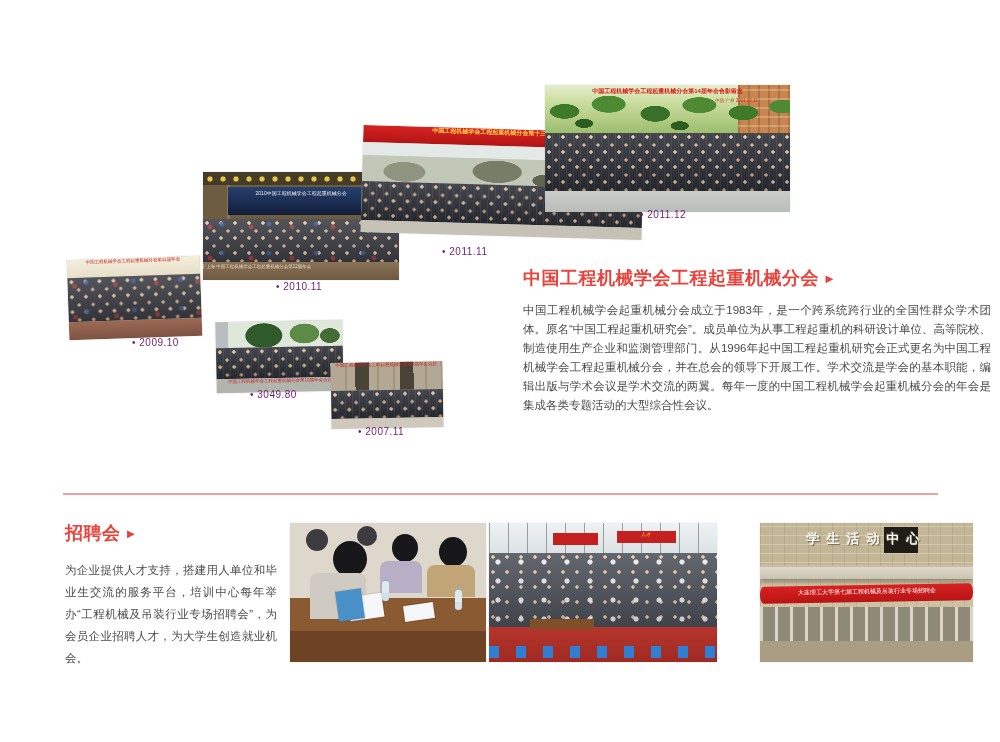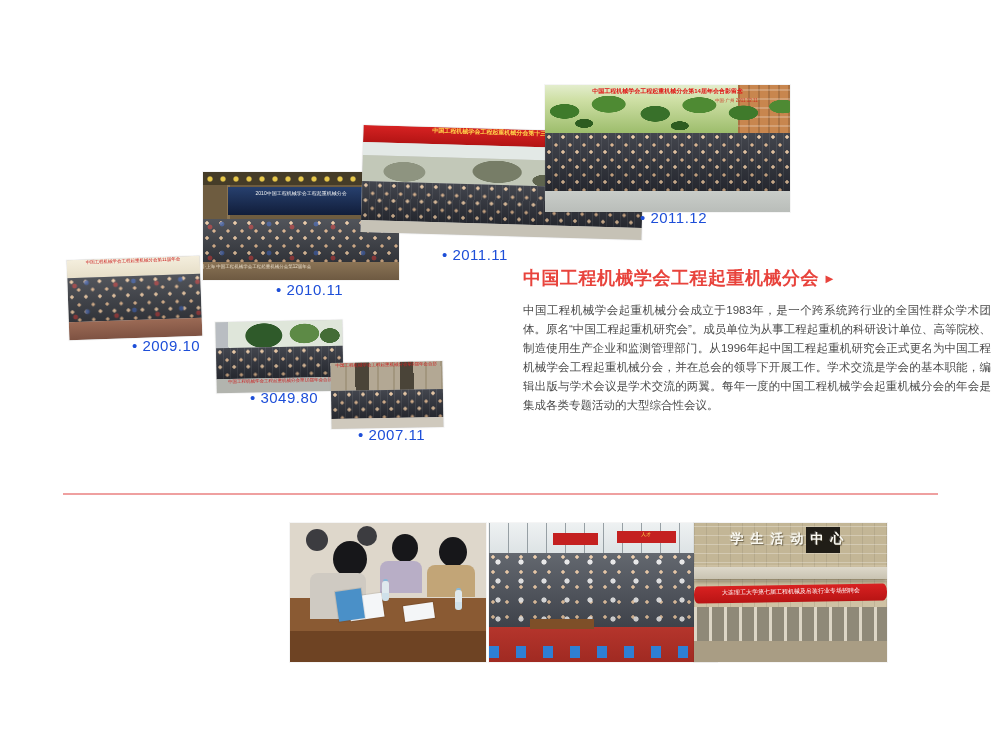--- a/index.html
+++ b/index.html
@@ -103,21 +103,21 @@
   .p0812-ground{top:57px;height:14px;background:#b2b4ae;color:#cc2222;}
 
   .photo-2007-11{left:331px;top:362px;width:112px;height:66px;z-index:3;transform:rotate(-1deg);}
   .p0711-bld{top:0;height:28px;background:
       linear-gradient(90deg, rgba(0,0,0,0) 0 22%, #4a4438 22% 34%, rgba(0,0,0,0) 34% 62%, #4a4438 62% 74%, rgba(0,0,0,0) 74%),
       repeating-linear-gradient(90deg,#b3a894 0 14px,#a2967e 14px 16px);color:#cc2222;}
   .p0711-crowd{top:28px;height:28px;}
   .p0711-ground{top:56px;height:10px;background:#cfc9bd;}
 
   
-  .date-label{position:absolute;color:#1d4ed8;font-size:15px;letter-spacing:.5px;z-index:7;}
+  .date-label{position:absolute;color:#701a75;font-size:10px;letter-spacing:.5px;z-index:7;}
 
   
   .assoc{position:absolute;left:523px;top:266px;width:468px;}
   .red-heading{color:#e8433c;font-size:18px;font-weight:bold;letter-spacing:.5px;}
   .red-heading .arrow{font-size:13px;margin-left:4px;vertical-align:1px;}
   .body-text{color:#4a4a4a;font-size:11.5px;line-height:19px;text-align:justify;margin-top:11px;}
 
   
   .divider{position:absolute;left:63px;top:493px;width:875px;height:2px;background:#efa0a0;}
 
@@ -138,21 +138,21 @@
   .jf2-ceiling{top:0;height:30px;background:
       repeating-linear-gradient(90deg, rgba(130,140,146,.8) 0 1px, rgba(0,0,0,0) 1px 19px),
       linear-gradient(180deg,#eef1f2,#dde3e5);}
   .jf2-banner{position:absolute;height:12px;background:#c42020;color:#ffd24a;overflow:hidden;display:flex;justify-content:center;}
   .jf2-crowd{top:30px;height:74px;}
   .jf2-table{position:absolute;left:18%;top:96px;width:28%;height:10px;background:#7e4f28;z-index:2;}
   .jf2-floor{top:104px;height:35px;background:linear-gradient(180deg,#b5352c,#a02a22);}
   .jf2-stools{position:absolute;left:0;right:0;bottom:4px;height:12px;background:
       repeating-linear-gradient(90deg,#2e7fd4 0 10px, rgba(0,0,0,0) 10px 27px);}
 
-  .jf3{left:694px;top:523px;width:193px;height:139px;background:
+  .jf3{left:760px;top:523px;width:213px;height:139px;background:
       repeating-linear-gradient(0deg, rgba(255,255,255,.28) 0 1px, rgba(0,0,0,0) 1px 9px),
       repeating-linear-gradient(90deg, rgba(0,0,0,.07) 0 1px, rgba(0,0,0,0) 1px 12px),
       linear-gradient(180deg,#c3b696 0 30%,#cfc2a4 30% 100%);}
   .jf3-sign{top:0;height:32px;display:flex;align-items:center;justify-content:center;
       color:#faf9f2;font-weight:bold;font-size:13px;letter-spacing:7px;
       text-shadow:1px 1px 1px rgba(60,50,30,.65), -1px -1px 0 rgba(255,255,255,.25);}
   .jf3-window{position:absolute;left:58%;top:4px;width:34px;height:26px;background:#201d17;}
   .jf3-slab{top:44px;height:12px;background:linear-gradient(180deg,#ddd8ca,#c9c3b2);box-shadow:0 3px 4px rgba(60,50,30,.45);}
   .jf3-banner{top:62px;height:17px;background:linear-gradient(180deg,#d92121,#b81414);color:#fff;
       transform:rotate(-1deg);border-radius:4px/8px;z-index:2;}
@@ -233,20 +233,26 @@
 
   <div class="assoc">
     <div class="red-heading">
       <span>中国工程机械学会工程起重机械分会</span><span class="arrow">►</span>
     </div>
     <div class="body-text">中国工程机械学会起重机械分会成立于1983年，是一个跨系统跨行业的全国性群众学术团体。原名“中国工程起重机研究会”。成员单位为从事工程起重机的科研设计单位、高等院校、制造使用生产企业和监测管理部门。从1996年起中国工程起重机研究会正式更名为中国工程机械学会工程起重机械分会，并在总会的领导下开展工作。学术交流是学会的基本职能，编辑出版与学术会议是学术交流的两翼。每年一度的中国工程机械学会起重机械分会的年会是集成各类专题活动的大型综合性会议。</div>
   </div>
 
   <div class="divider"></div>
 
+  <div class="jobfair-text">
+    <div class="red-heading">
+      <span>招聘会</span><span class="arrow">►</span>
+    </div>
+    <div class="body-text">为企业提供人才支持，搭建用人单位和毕业生交流的服务平台，培训中心每年举办“工程机械及吊装行业专场招聘会”，为会员企业招聘人才，为大学生创造就业机会。</div>
+  </div>
 
   <div class="photo jf1">
     <div class="fig head back" style="left:8%;top:4%;width:22px;height:22px;"></div>
     <div class="fig head back" style="left:34%;top:2%;width:20px;height:20px;"></div>
     <div class="fig head" style="left:22%;top:13%;width:34px;height:36px;"></div>
     <div class="fig jacket" style="left:10%;top:36%;width:56px;height:46px;background:#cfcac2;"></div>
     <div class="fig head" style="left:52%;top:8%;width:26px;height:28px;"></div>
     <div class="fig jacket" style="left:46%;top:27%;width:42px;height:32px;background:#b8aec6;"></div>
     <div class="fig head" style="left:76%;top:10%;width:28px;height:30px;"></div>
     <div class="fig jacket" style="left:70%;top:30%;width:48px;height:32px;background:#c2a577;"></div>

